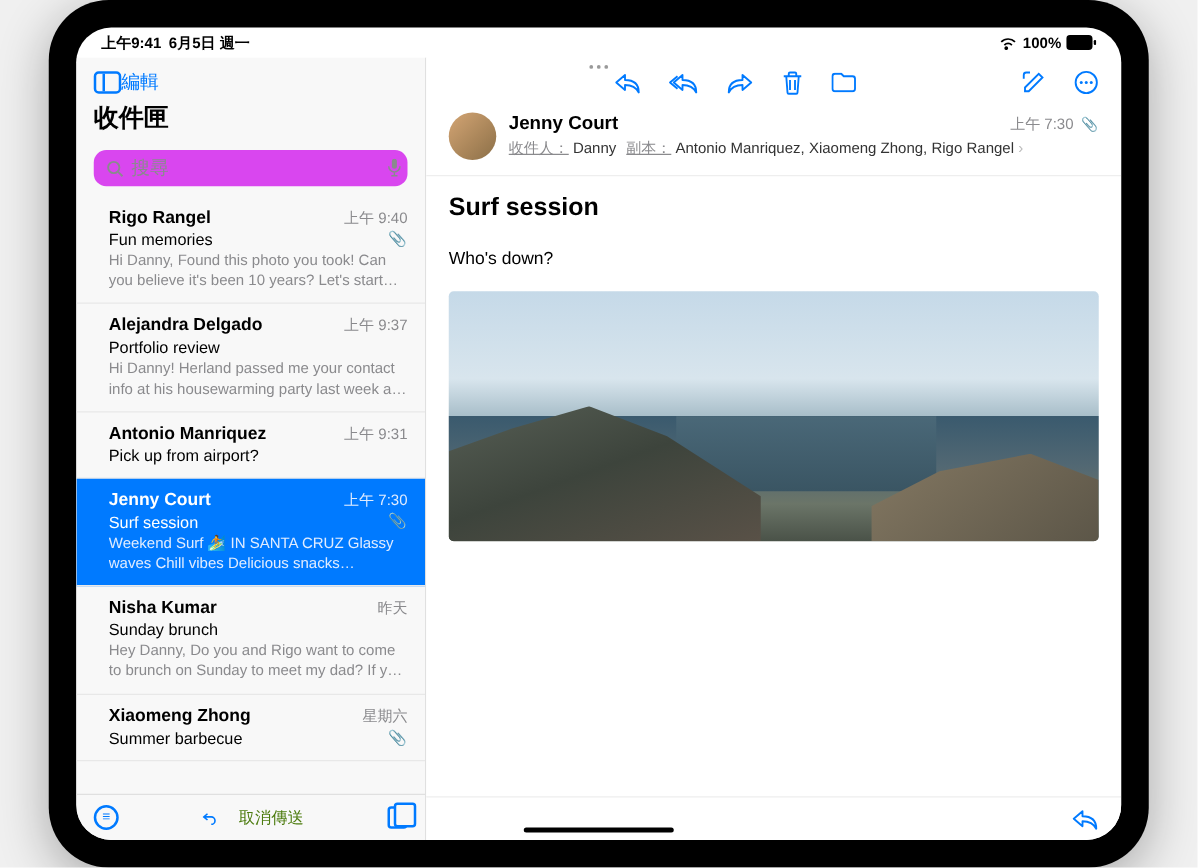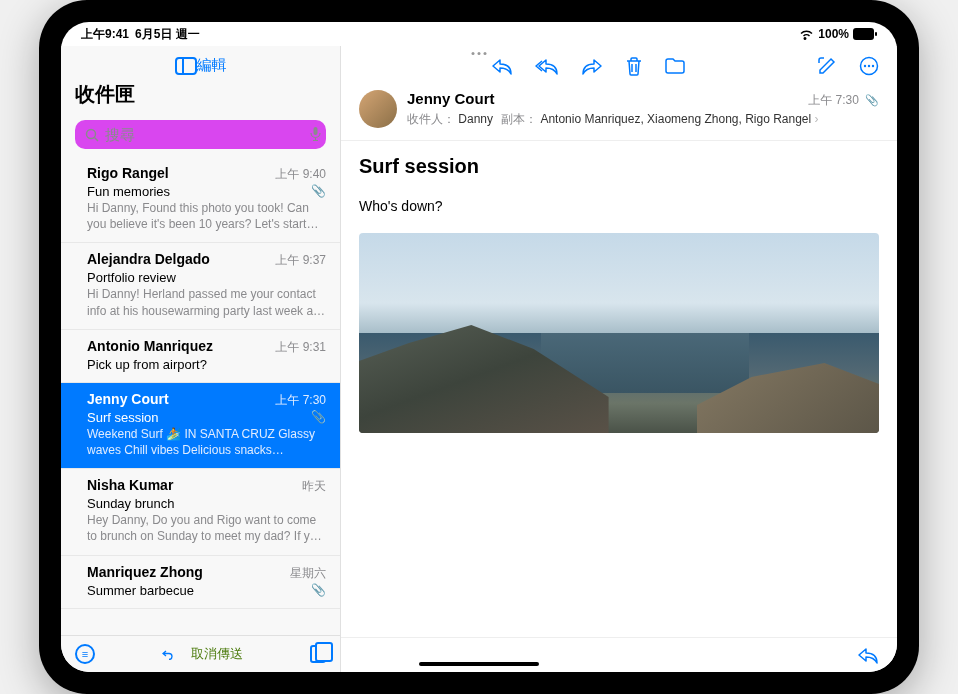--- a/index.html
+++ b/index.html
@@ -11,21 +11,21 @@
     .status-left { display: flex; gap: 6px; }
     .status-right { display: flex; gap: 4px; align-items: center; }
     .wifi-icon, .battery-icon { display: inline-flex; }
     
     .dots { position: absolute; top: 30px; left: 50%; transform: translateX(-50%); display: flex; gap: 3px; }
     .dots span { width: 3px; height: 3px; background: #999; border-radius: 50%; }
     
     .app { flex: 1; display: flex; overflow: hidden; }
     
     .sidebar { width: 280px; border-right: 1px solid #e0e0e0; display: flex; flex-direction: column; background: #f8f8f8; }
-    .sidebar-toolbar { display: flex; justify-content: center; padding: 10px 14px 6px; }
+    .sidebar-toolbar { display: flex; justify-content: flex-start; padding: 10px 14px 6px; }
     .tb-btn { color: #007aff; font-size: 15px; cursor: pointer; display: flex; align-items: center; }
     .icon-box { width: 22px; height: 18px; border: 2px solid #007aff; border-radius: 4px; position: relative; }
     .icon-box::after { content:''; position:absolute; left:5px; top:0; bottom:0; width:2px; background:#007aff; }
     
     .sidebar h1 { font-size: 20px; font-weight: 700; padding: 0 14px 12px; }
     
     .search-wrap { padding: 0 14px 8px; }
     .search { background: #d946ef; border-radius: 10px; display: flex; align-items: center; padding: 6px 10px; gap: 6px; }
     .search input { border: none; background: transparent; flex: 1; font-size: 15px; outline: none; color: #333; }
     .search input::placeholder { color: #8a8a8d; }
@@ -56,21 +56,21 @@
     .dt-group { display: flex; gap: 22px; }
     .dt-icon { color: #007aff; cursor: pointer; display: flex; align-items: center; }
     
     .detail-header { padding: 8px 18px 12px; border-bottom: 1px solid #eee; display: flex; gap: 10px; }
     .avatar { width: 38px; height: 38px; border-radius: 50%; background: linear-gradient(135deg,#d4a574,#8b6f47); flex-shrink: 0; }
     .dh-info { flex: 1; min-width: 0; }
     .dh-row1 { display: flex; justify-content: space-between; }
     .dh-sender { font-weight: 700; font-size: 15px; }
     .dh-time { font-size: 12px; color: #8a8a8d; }
     .dh-recip { font-size: 12px; color: #555; margin-top: 2px; display: flex; gap: 8px; flex-wrap: wrap; align-items: center; }
-    .dh-recip .label { color: #8a8a8d; }
+    .dh-recip .label { color: #8a8a8d; text-decoration: underline; }
     .dh-recip .val { color: #333; }
     .chev { color: #bbb; }
     .clip { color: #8a8a8d; font-size: 11px; margin-left: 2px; }
     
     .detail-body { flex: 1; padding: 14px 18px; overflow-y: auto; }
     .detail-subject { font-size: 20px; font-weight: 700; margin-bottom: 18px; }
     .body-text { font-size: 14px; line-height: 1.5; margin-bottom: 16px; white-space: pre-line; }
     
     .photo { width: 100%; height: 200px; border-radius: 4px; overflow: hidden; position: relative; background: linear-gradient(180deg, #c5d9e8 0%, #d8e5ed 35%, #a8bec9 50%, #3a5a6e 50%, #526873 70%, #6b7568 85%, #4a5248 100%); }
     .rock1 { position:absolute; left:0; bottom:0; width:48%; height:60%; background: linear-gradient(160deg,#5a6258,#3d443c,#595147); clip-path: polygon(0 40%, 20% 25%, 45% 10%, 70% 30%, 100% 70%, 100% 100%, 0 100%); }
@@ -192,21 +192,21 @@
       <span class="msg-time">昨天</span>
     </div>
     <div class="msg-row2">
       <span class="msg-subject">Sunday brunch</span>
 
     </div>
     <div class="msg-preview">Hey Danny, Do you and Rigo want to come to brunch on Sunday to meet my dad? If y…</div>
   </div>
             <div class="msg-item">
     <div class="msg-row1">
-      <span class="msg-sender">Manriquez Zhong</span>
+      <span class="msg-sender">Xiaomeng Zhong</span>
       <span class="msg-time">星期六</span>
     </div>
     <div class="msg-row2">
       <span class="msg-subject">Summer barbecue</span>
       <span class="attach">📎</span>
     </div>
 
   </div>
           </div>
 

